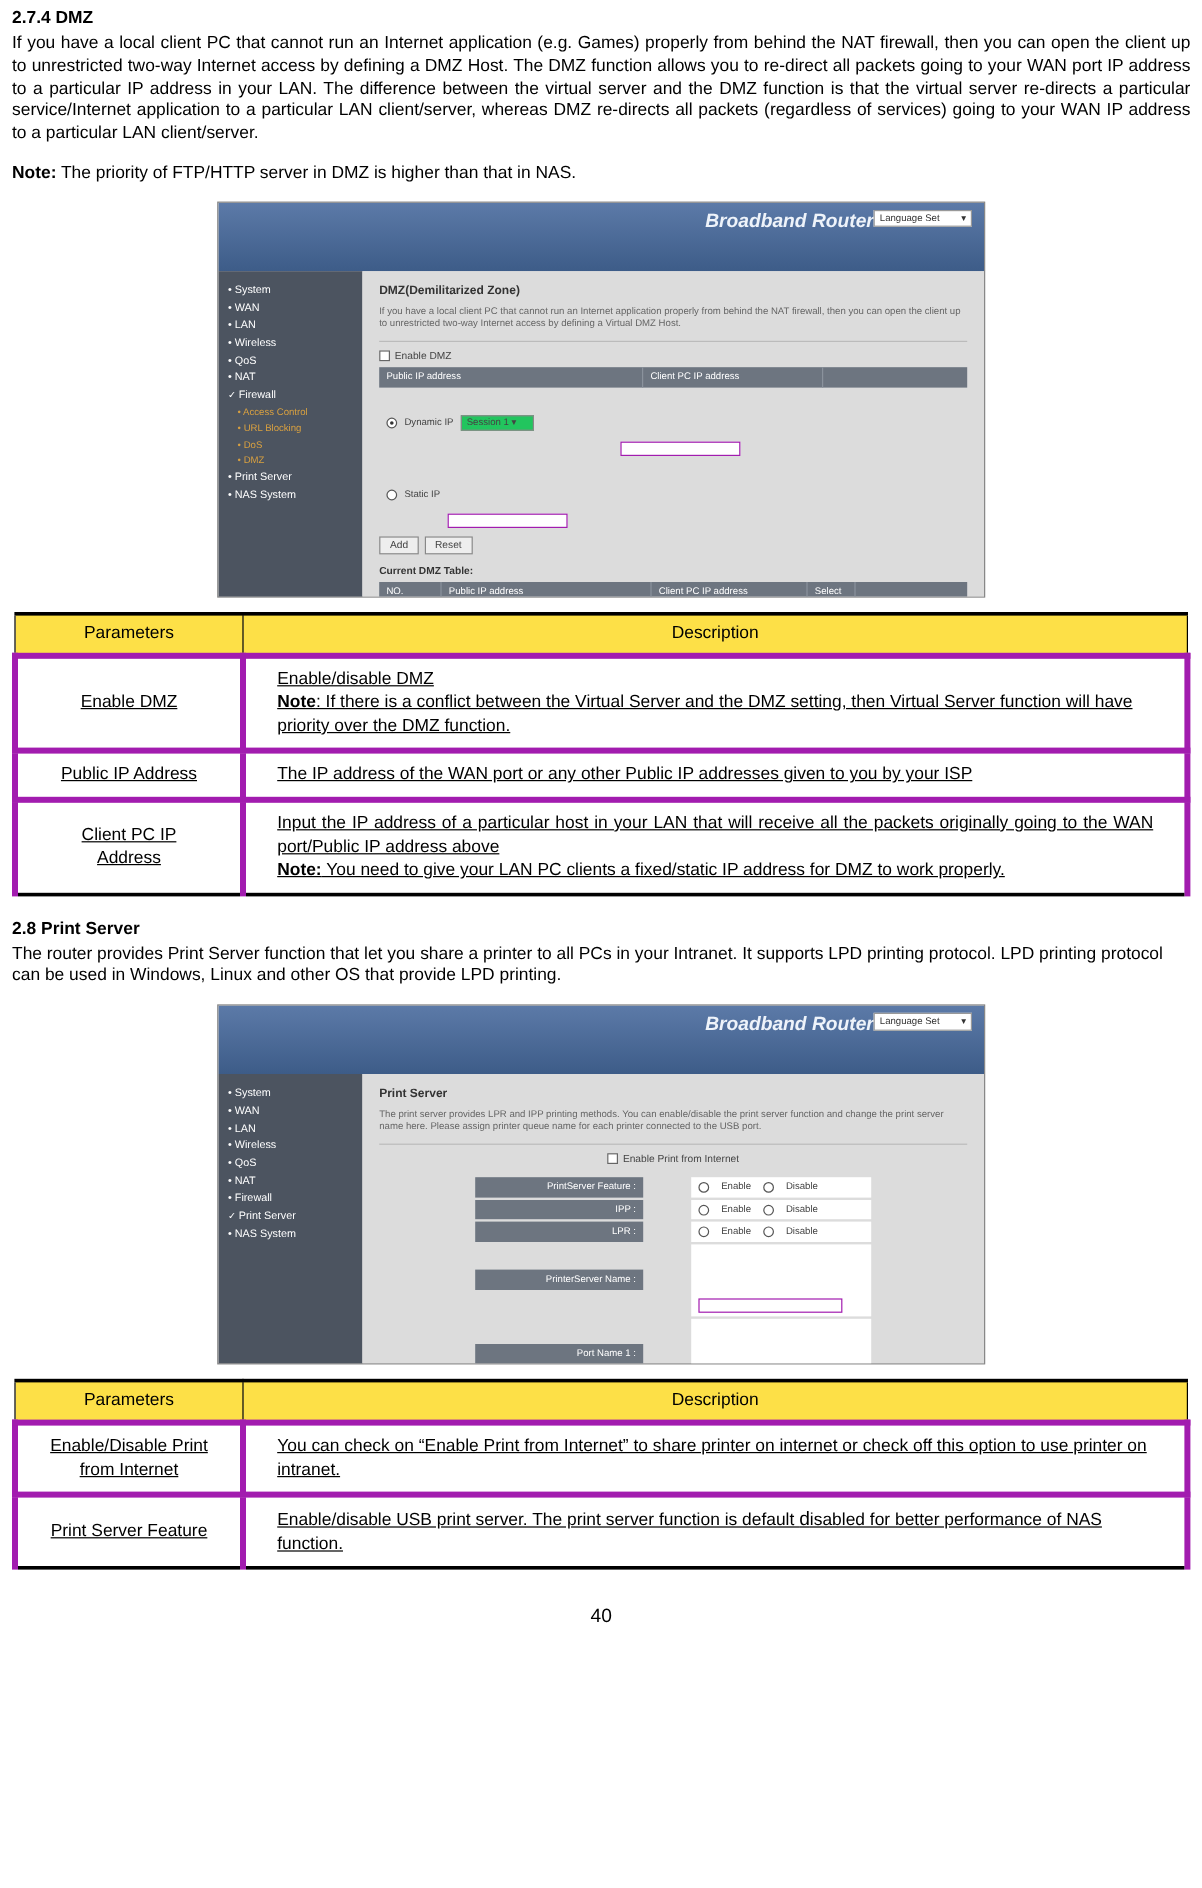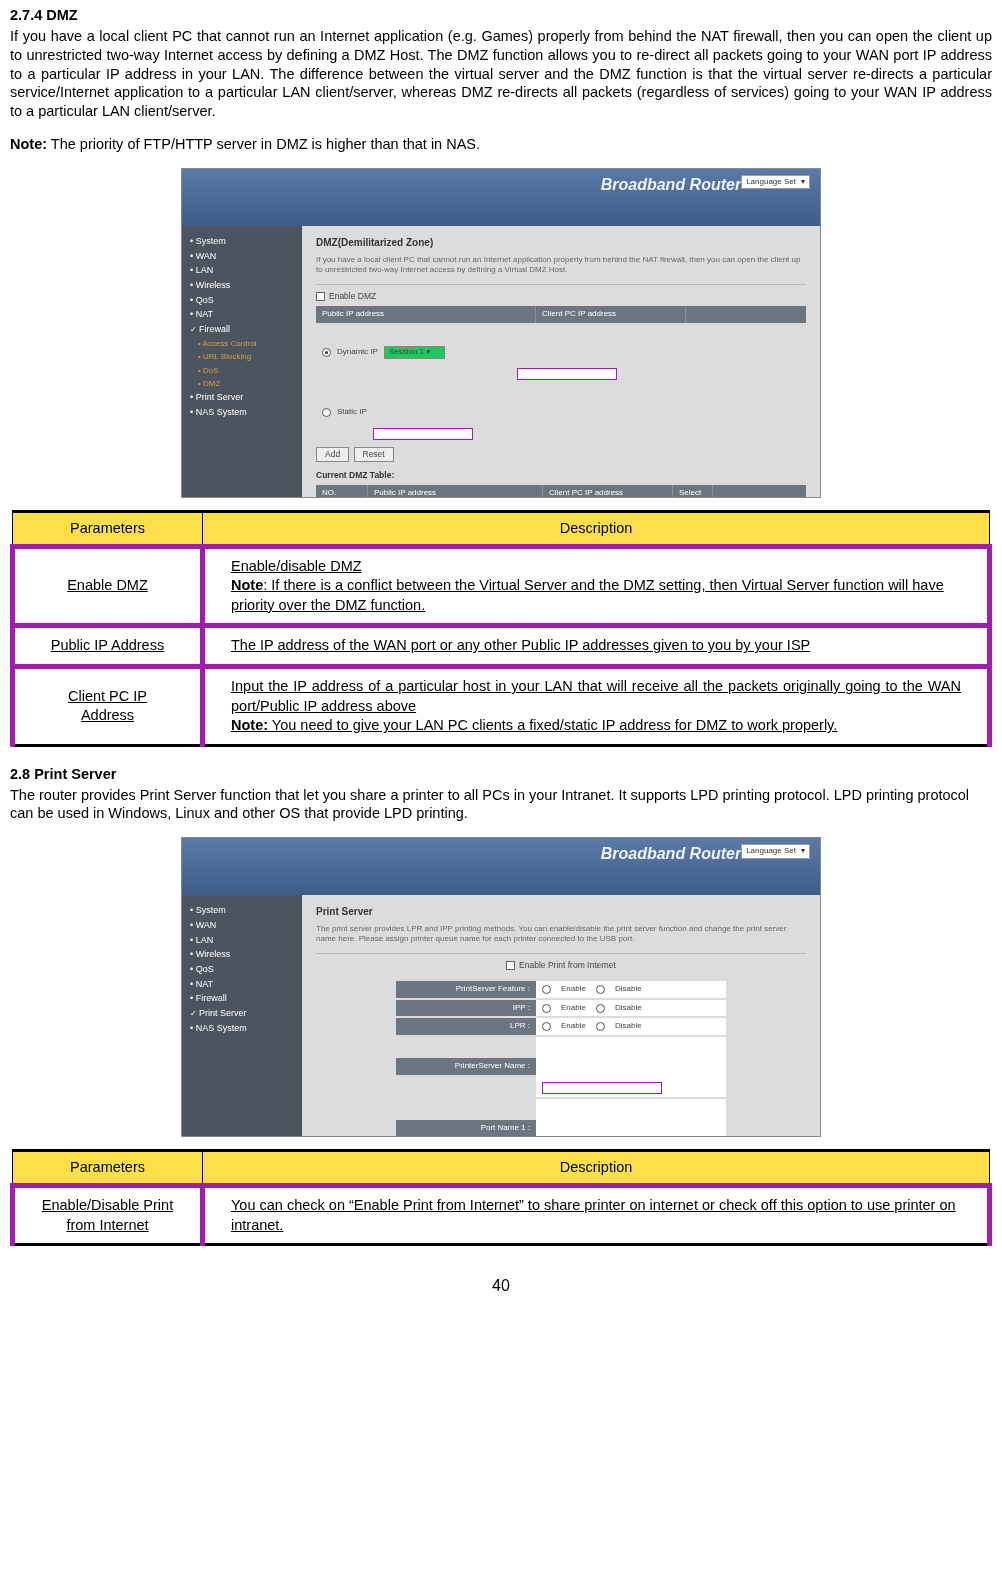--- a/index.html
+++ b/index.html
@@ -32,21 +32,21 @@
     color: #fff;
     height: 57px;
     padding: 6px 10px;
     display: flex;
     justify-content: flex-end;
     align-items: flex-start;
   }
   .ss-logo { font-style: italic; font-weight: bold; font-size: 16px; color: #eef3fa; }
   .ss-lang {
     background: #fff; color: #333; font-size: 8px; border: 1px solid #999;
-    padding: 1px 4px; display: flex; align-items: center; gap: 5px;
+    padding: 1px 4px; display: flex; align-items: center; gap: 18px;
   }
   .ss-lang .chev { font-size: 8px; }
   .ss-body { display: flex; height: calc(100% - 46px); }
   .ss-side {
     width: 120px; background: #4c5460; color: #fff; font-size: 9px;
     padding: 10px 8px;
   }
   .ss-side div { margin-bottom: 3px; white-space: nowrap; }
   .ss-side .sub { color: #d8a040; font-size: 8px; padding-left: 8px; }
   .ss-side .sel::before { content: "✓ "; font-size: 8px; }
@@ -63,21 +63,21 @@
   .ss-radio.on::after{content:"";position:absolute;inset:2px;border-radius:50%;background:#333;}
   .ss-select { border:1px solid #888;background:#22c55e;padding:0 14px 0 4px;font-size:8px;position:relative;display:inline-block;}
   .ss-input { border:1px solid #a21caf;background:#fff;height:12px;display:inline-block;margin-top:42px;}
   .ss-btn { border:1px solid #888;background:#eee;padding:1px 8px;font-size:8.5px;display:inline-block;margin-right:2px;}
   .ss-btn-row { margin-top:4px; }
   .ss-subtitle { font-weight:bold; font-size:8.5px; margin:8px 0 4px; color:#333;}
   .ss-footer-btns { text-align:right; margin-top:14px; }
   .ss-footer-btns .ss-btn { padding:2px 16px; }
   
   .ss-grid { margin: 6px auto; width: 330px; }
-  .ss-grow { display:flex; align-items:center; margin-bottom:2px;}
+  .ss-grow { display:flex; align-items:center; margin-bottom:2px;gap:40px;}
   .ss-grow .lab { width:140px; background:#6d7580; color:#fff; font-size:8px; padding:3px 6px; text-align:right;}
   .ss-grow .val { flex:1; background:#ffffff; font-size:8px; padding:3px 6px; display:flex; gap:10px; align-items:center;}
   
   table.param {
     width: 100%;
     border-collapse: collapse;
     margin-bottom: 18px;
     border-top: 3px solid #000;
     border-bottom: 3px solid #000;
   }
@@ -308,16 +308,22 @@
 <table class="param">
   <tbody>
       <tr>
     <th>Parameters</th>
     <th>Description</th>
   </tr>
   <tr>
     <td class="pname">Enable/Disable Print from Internet</td>
     <td>You can check on “Enable Print from Internet” to share printer on internet or check off this option to use printer on intranet.</td>
   </tr>
+  <tr>
+    <td class="pname">Print Server Feature</td>
+    <td>
+      <span>Enable/disable USB print server. The print server function is default </span><span style="font-size:16px">d</span><span>isabled for better performance of NAS function.</span>
+    </td>
+  </tr>
 </tbody>
   </table>
 
 <div class="page-num">40</div>
 
 </body></html>

